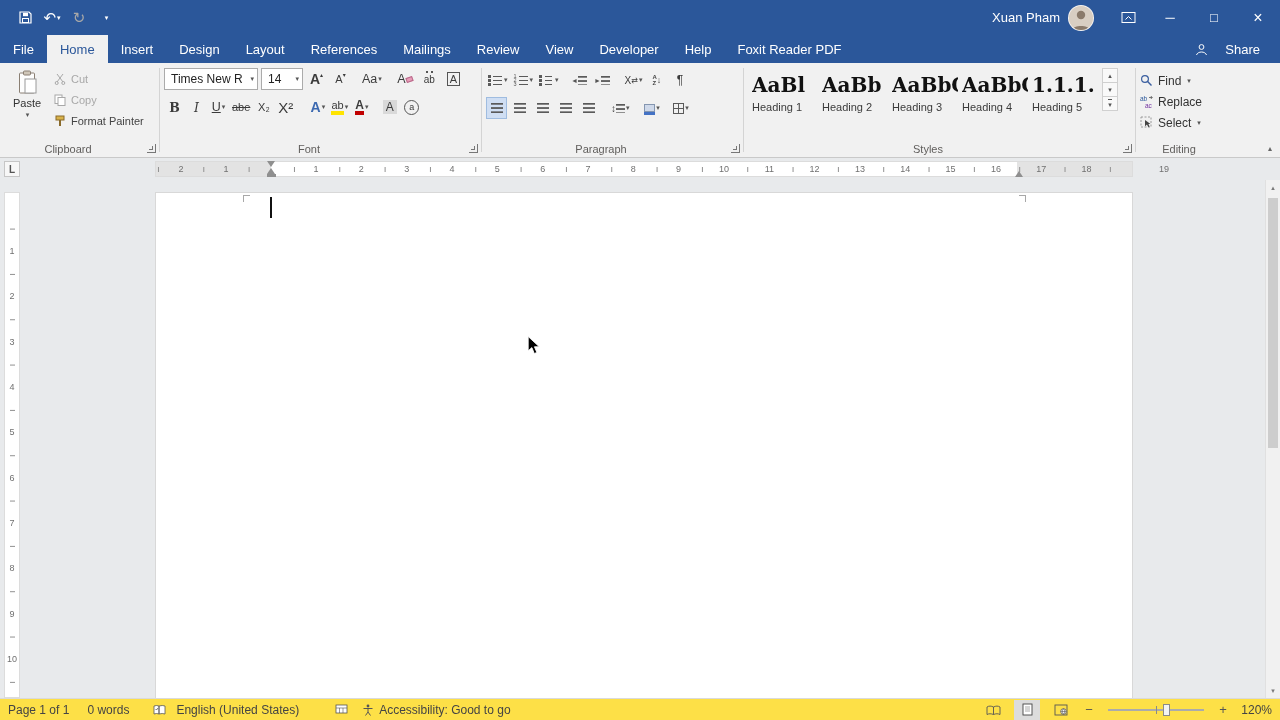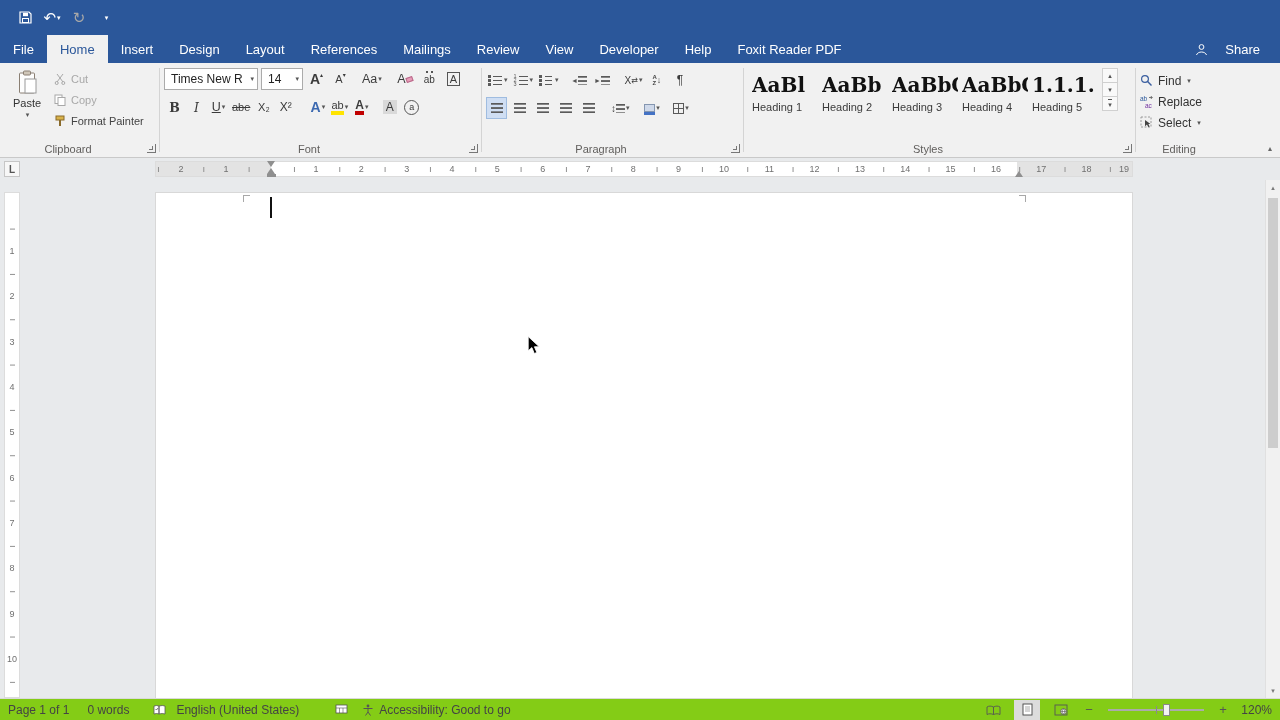--- a/index.html
+++ b/index.html
@@ -119,21 +119,21 @@
   .cropmark.left{left:87px;border-top:1px solid #a8a8a8;border-left:1px solid #a8a8a8}
   .cropmark.right{left:863px;border-top:1px solid #a8a8a8;border-right:1px solid #a8a8a8}
   .caret{position:absolute;left:114px;top:4px;width:1.5px;height:21px;background:#111}
   .mouse-pointer{position:absolute;left:527px;top:156px;pointer-events:none}
   .scroll-v{position:absolute;right:0;top:0;bottom:0;width:15px;background:#f1f1f1;border-left:1px solid #e0e0e0}
   .scroll-arrow{height:15px;display:flex;align-items:center;justify-content:center;font-size:7px;color:#7a7a7a}
   .scroll-arrow.bottom{position:absolute;bottom:0;left:0;right:0}
   .scroll-thumb{position:absolute;left:2px;right:2px;top:18px;height:250px;background:#cdcdcd}
 
   
-  .statusbar{height:22px;flex:0 0 22px;background:#84cc16;border-top:1px solid #dadada;display:flex;align-items:center;font-size:12px;color:#444;padding:0 8px}
+  .statusbar{height:22px;flex:0 0 22px;background:#fde047;border-top:1px solid #dadada;display:flex;align-items:center;font-size:12px;color:#444;padding:0 8px}
   .sb-item{display:flex;align-items:center;gap:5px;white-space:nowrap}
   .sb-left{display:flex;align-items:center}
   .sb-right{margin-left:auto;display:flex;align-items:center;gap:8px}
   .view-btn{width:26px;height:20px;display:flex;align-items:center;justify-content:center}
   .view-btn.active{background:#dcdcdc}
   .ztrack{width:96px;height:2px;background:#ababab;position:relative;margin:0 4px}
   .ztrack::before{content:"";position:absolute;left:50%;top:-3px;width:1px;height:8px;background:#8a8a8a}
   .zthumb{position:absolute;left:57%;top:-5px;width:7px;height:12px;background:#f3f3f3;border:1px solid #8a8a8a}
   .zoom-sign{font-size:13px;color:#555;width:14px;text-align:center}
   .zoom-pct{min-width:34px;text-align:right}
@@ -152,20 +152,45 @@
     </div>
     <div class="qat-btn">
         <span>↶</span>
         <span class="tiny-chev">▾</span>
       </div>
     <div class="qat-btn disabled">
         <span>↻</span>
       </div>
     <div class="qat-btn">
         <span class="tiny-chev">▾</span>
+      </div>
+  </div>
+  <div class="tb-right">
+    <span class="user-name">Xuan Pham</span>
+    <span class="avatar">
+      <svg width="24" height="24" viewBox="0 0 24 24">
+          <rect width="24" height="24" fill="#d8cec2"></rect>
+          <circle cx="12" cy="9" r="4.2" fill="#8a7a6a"></circle>
+          <path d="M3 24c1.5-5.5 16.5-5.5 18 0z" fill="#8a7a6a"></path>
+        </svg>
+    </span>
+    <div class="win-btn" style="width:40px">
+      <svg width="15" height="13" viewBox="0 0 15 13">
+          <rect x="1" y="1.5" width="13" height="10" fill="none" stroke="#fff"></rect>
+          <path d="M4.5 8.5 7.5 5.5 10.5 8.5" fill="none" stroke="#fff"></path>
+        </svg>
+    </div>
+    <div class="win-btn">
+        <span>─</span>
+      </div>
+    <div class="win-btn">
+        <span>□</span>
+      </div>
+    <div class="win-btn close-btn">
+        <span>×</span>
       </div>
   </div>
 </div>
 
 <div class="tabsrow">
   <div style="display:flex;align-items:stretch">
       <div class="rtab">File</div>
       <div class="rtab active">Home</div>
       <div class="rtab">Insert</div>
       <div class="rtab">Design</div>
@@ -271,21 +296,21 @@
           <span class="u-underline">U</span>
           <span class="chev">▾</span>
         </div>
       <div class="sbtn">
           <span class="strike-txt">abe</span>
         </div>
       <div class="sbtn">
           <span style="font-size:11px">X₂</span>
         </div>
       <div class="sbtn">
-          <span style="font-size:12px">X²</span>
+          <span style="font-size:15px">X²</span>
         </div>
       <div class="sbtn" style="margin-left:10px">
           <span class="fx-a">A</span>
           <span class="chev">▾</span>
         </div>
       <div class="sbtn">
           <span class="hl-ab">ab</span>
           <span class="chev">▾</span>
         </div>
       <div class="sbtn">
@@ -479,21 +504,21 @@
       <span class="rnum" style="left: 522.64px;">9</span>
       <span class="rnum" style="left: 567.97px;">10</span>
       <span class="rnum" style="left: 613.3px;">11</span>
       <span class="rnum" style="left: 658.63px;">12</span>
       <span class="rnum" style="left: 703.96px;">13</span>
       <span class="rnum" style="left: 749.29px;">14</span>
       <span class="rnum" style="left: 794.62px;">15</span>
       <span class="rnum" style="left: 839.95px;">16</span>
       <span class="rnum" style="left: 885.28px;">17</span>
       <span class="rnum" style="left: 930.61px;">18</span>
-      <span class="rnum" style="left: 968px;">19</span>
+      <span class="rnum" style="left: 1008px;">19</span>
     </div>
 </div>
 
 <div class="docarea">
   <div class="v-ruler">
     <div class="v-ticks"></div>
   <span class="vnum" style="top: 58px;">1</span>
       <span class="vnum" style="top: 103.33px;">2</span>
       <span class="vnum" style="top: 148.66px;">3</span>
       <span class="vnum" style="top: 193.99px;">4</span>

